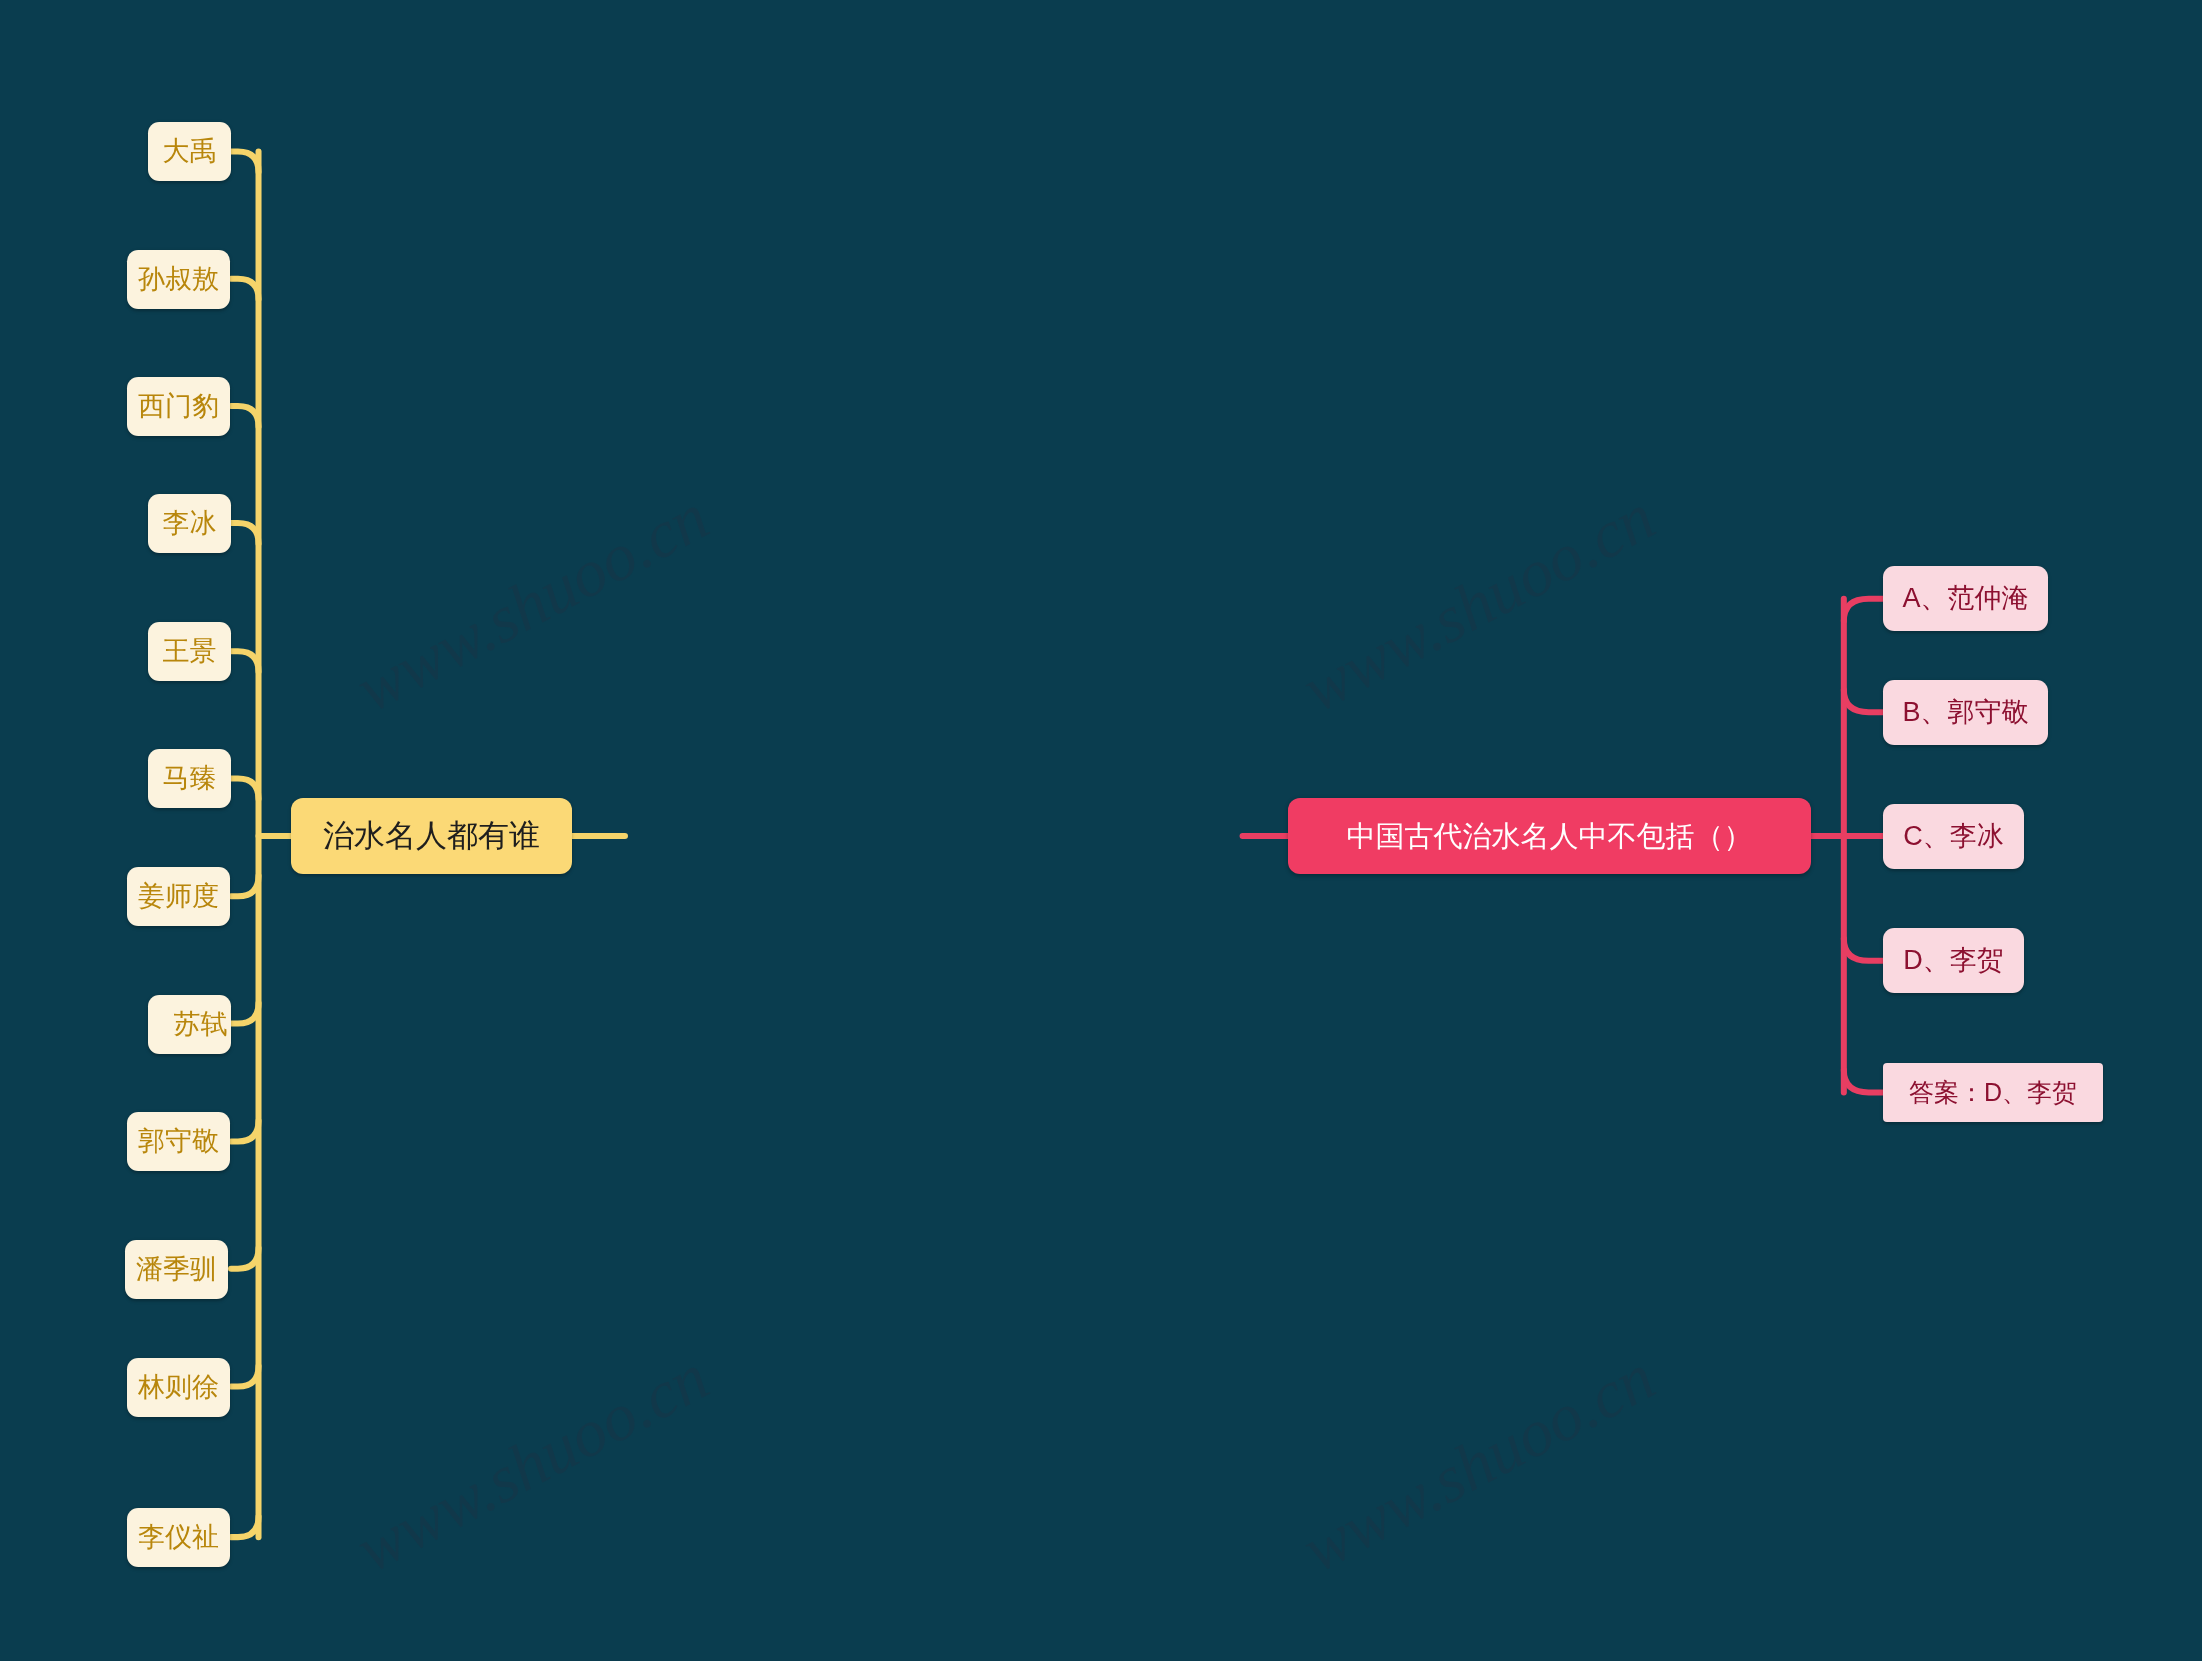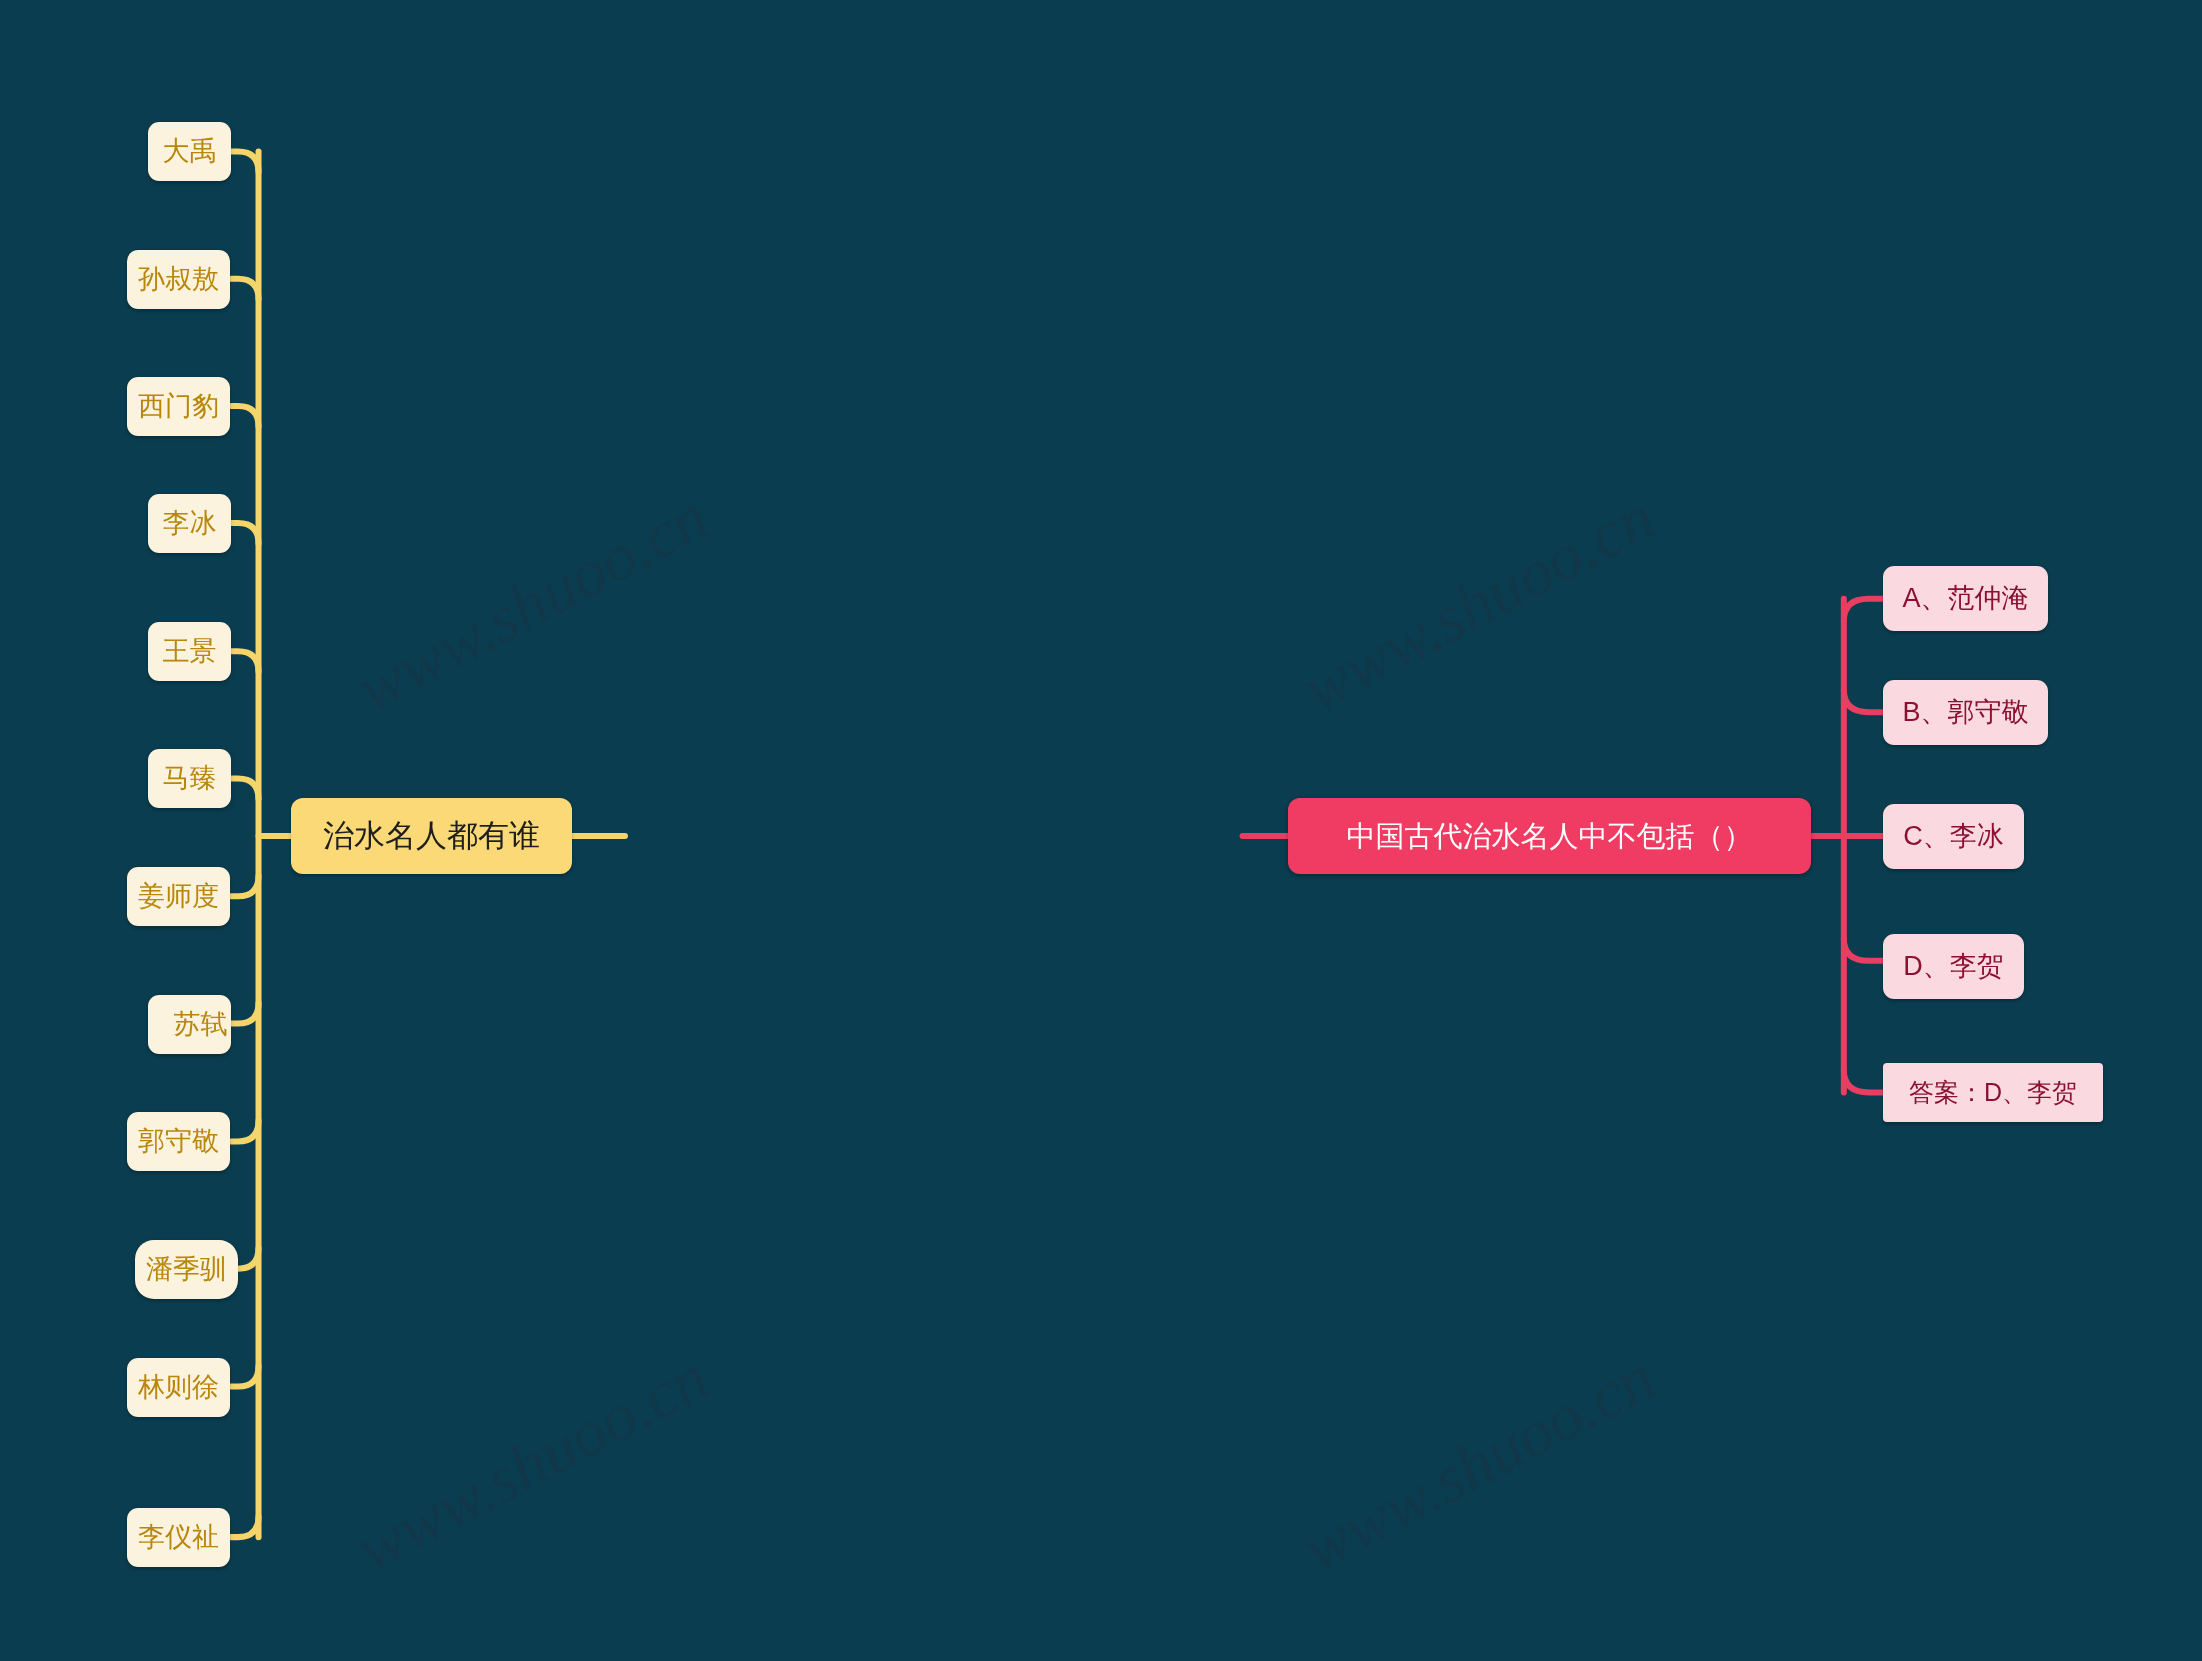--- a/index.html
+++ b/index.html
@@ -133,35 +133,35 @@
   <div class="node leaf-left" style="left:148px;top:622px;width:83px;height:59px;">王景</div>
 
   <div class="node leaf-left" style="left:148px;top:749px;width:83px;height:59px;">马臻</div>
 
   <div class="node leaf-left" style="left:127px;top:867px;width:103px;height:59px;">姜师度</div>
 
   <div class="node leaf-left" style="left:148px;top:995px;width:83px;height:59px;padding-left:22px;">苏轼</div>
 
   <div class="node leaf-left" style="left:127px;top:1112px;width:103px;height:59px;">郭守敬</div>
 
-  <div class="node leaf-left" style="left:135px;top:1240px;width:103px;height:59px;border-radius:19px;">潘季驯</div>
+  <div class="node leaf-left" style="left:125px;top:1240px;width:103px;height:59px;">潘季驯</div>
 
   <div class="node leaf-left" style="left:127px;top:1358px;width:103px;height:59px;">林则徐</div>
 
   <div class="node leaf-left" style="left:127px;top:1508px;width:103px;height:59px;">李仪祉</div>
 
   <div class="node hub" style="left:291px;top:798px;width:281px;height:76px;">治水名人都有谁</div>
 
 
   <div class="node question" style="left:1288px;top:798px;width:523px;height:76px;">中国古代治水名人中不包括（）</div>
 
   <div class="node option" style="left:1883px;top:566px;width:165px;height:65px;">A、范仲淹</div>
 
   <div class="node option" style="left:1883px;top:680px;width:165px;height:65px;">B、郭守敬</div>
 
   <div class="node option" style="left:1883px;top:804px;width:141px;height:65px;">C、李冰</div>
 
-  <div class="node option" style="left:1883px;top:928px;width:141px;height:65px;margin-top:6px;">D、李贺</div>
+  <div class="node option" style="left:1883px;top:928px;width:141px;height:65px;">D、李贺</div>
 
   <div class="node answer" style="left:1883px;top:1063px;width:220px;height:59px;">答案：D、李贺</div>
 
 </div>
 
 
 </body></html>

